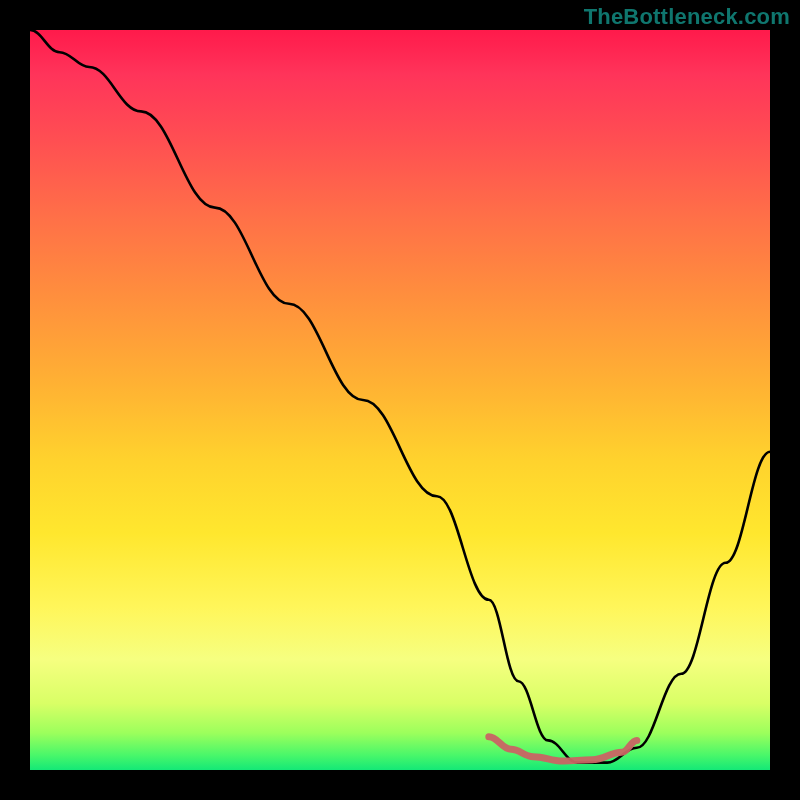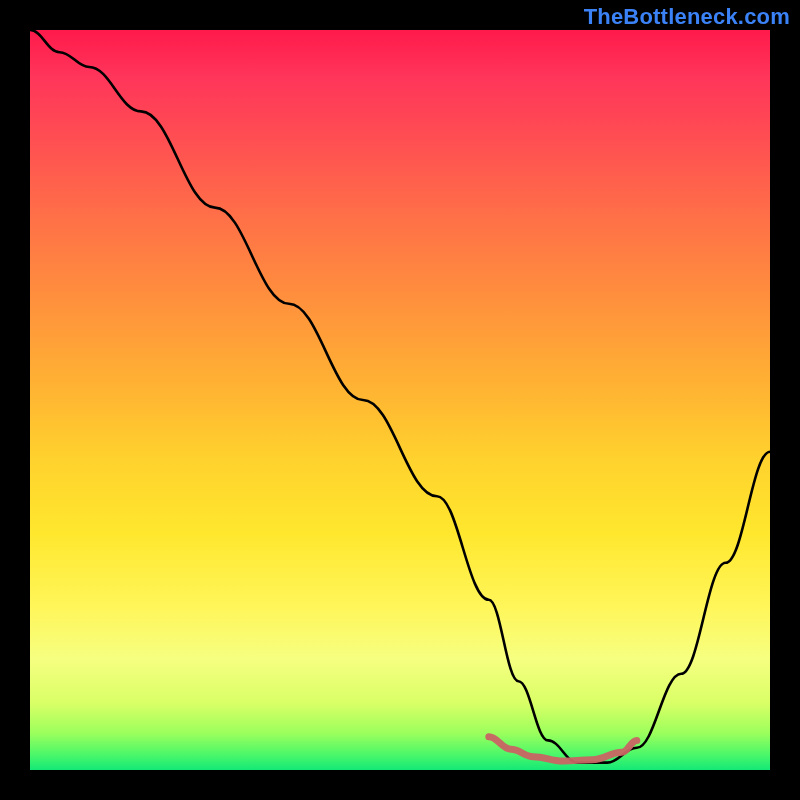--- a/index.html
+++ b/index.html
@@ -14,21 +14,21 @@
   .frame {
     position: relative;
     width: 800px;
     height: 800px;
     background: #000;
   }
   .watermark {
     position: absolute;
     top: 4px;
     right: 10px;
-    color: #3b82f6;
+    color: #0f766e;
     font-size: 22px;
     font-weight: 600;
     letter-spacing: 0.2px;
     z-index: 10;
   }
   .plot-area {
     position: absolute;
     left: 30px;
     top: 30px;
     width: 740px;

